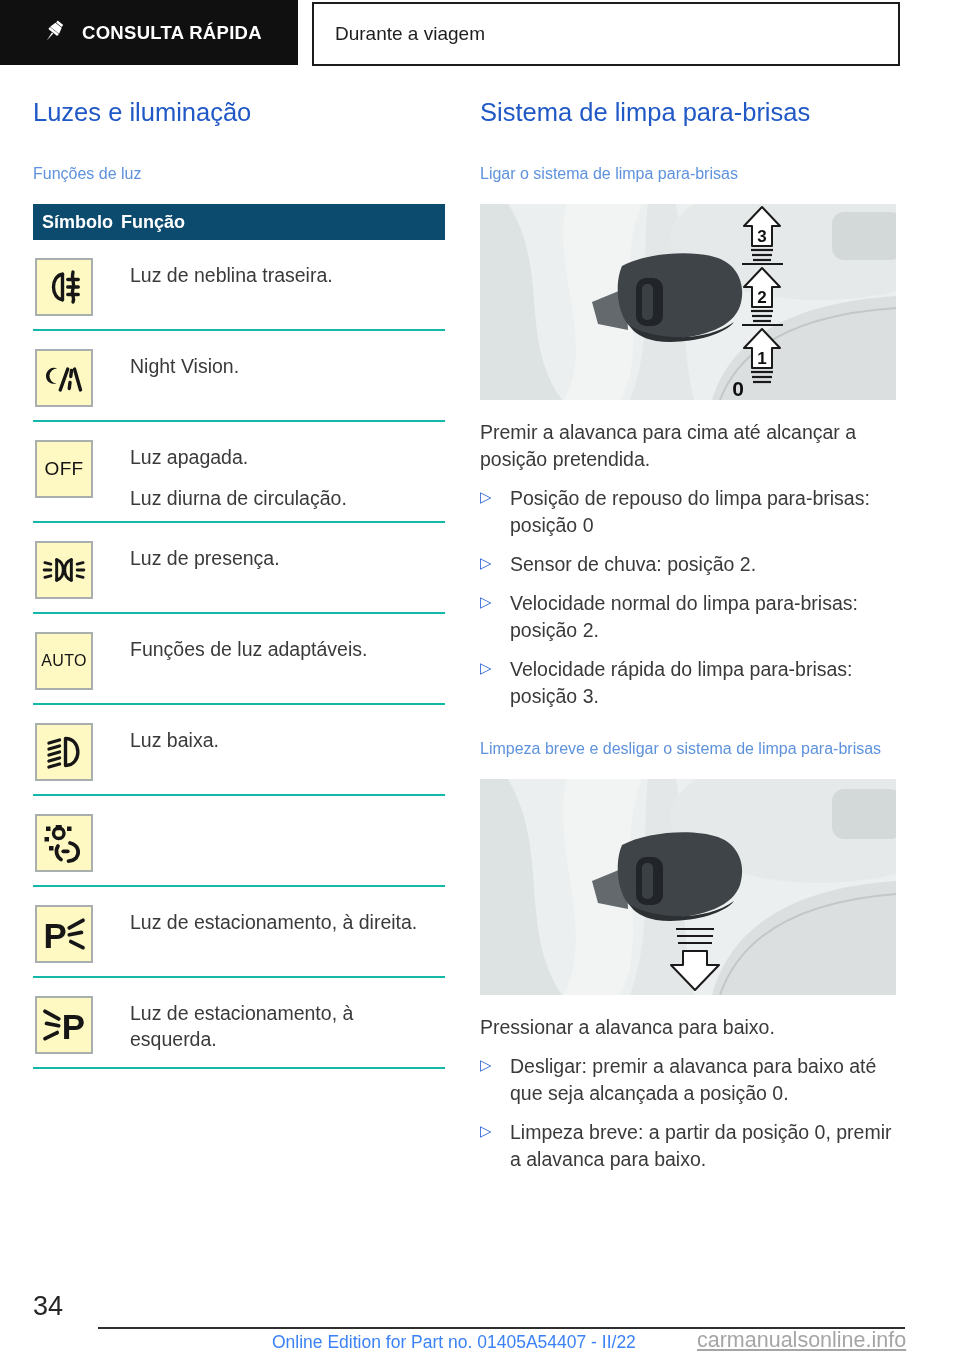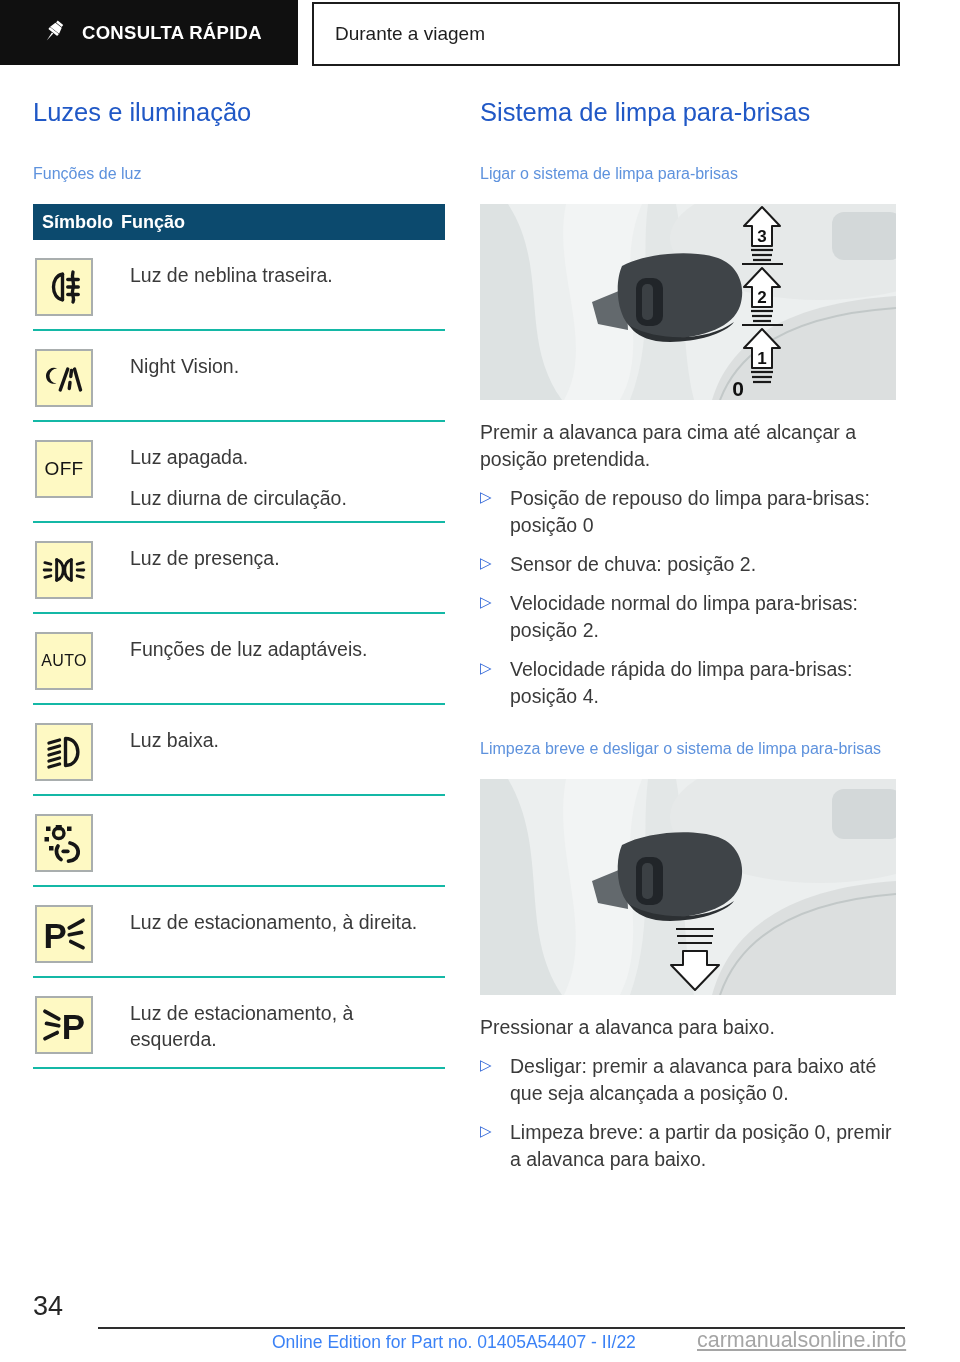--- a/index.html
+++ b/index.html
@@ -303,21 +303,21 @@
     <div class="bullet">
         <span class="tri"></span>
         <span>Sensor de chuva: posição 2.</span>
       </div>
     <div class="bullet">
         <span class="tri"></span>
         <span>Velocidade normal do limpa para-brisas: posição 2.</span>
       </div>
     <div class="bullet">
         <span class="tri"></span>
-        <span>Velocidade rápida do limpa para-brisas: posição 4.</span>
+        <span>Velocidade rápida do limpa para-brisas: posição 3.</span>
       </div>
   </div>
 
   <div class="h2 mt">Limpeza breve e desligar o sistema de limpa para-brisas</div>
 
   <div class="figure">
     <svg width="416" height="216" viewBox="0 0 416 216">
       <rect width="416" height="216" fill="#ecefef"></rect>
       <path d="M28,0 C70,72 38,150 82,216 L0,216 L0,0 Z" fill="#dde2e2"></path>
       <path d="M86,0 L162,0 C132,78 172,155 140,216 L84,216 C116,152 72,75 86,0 Z" fill="#f2f4f4"></path>

